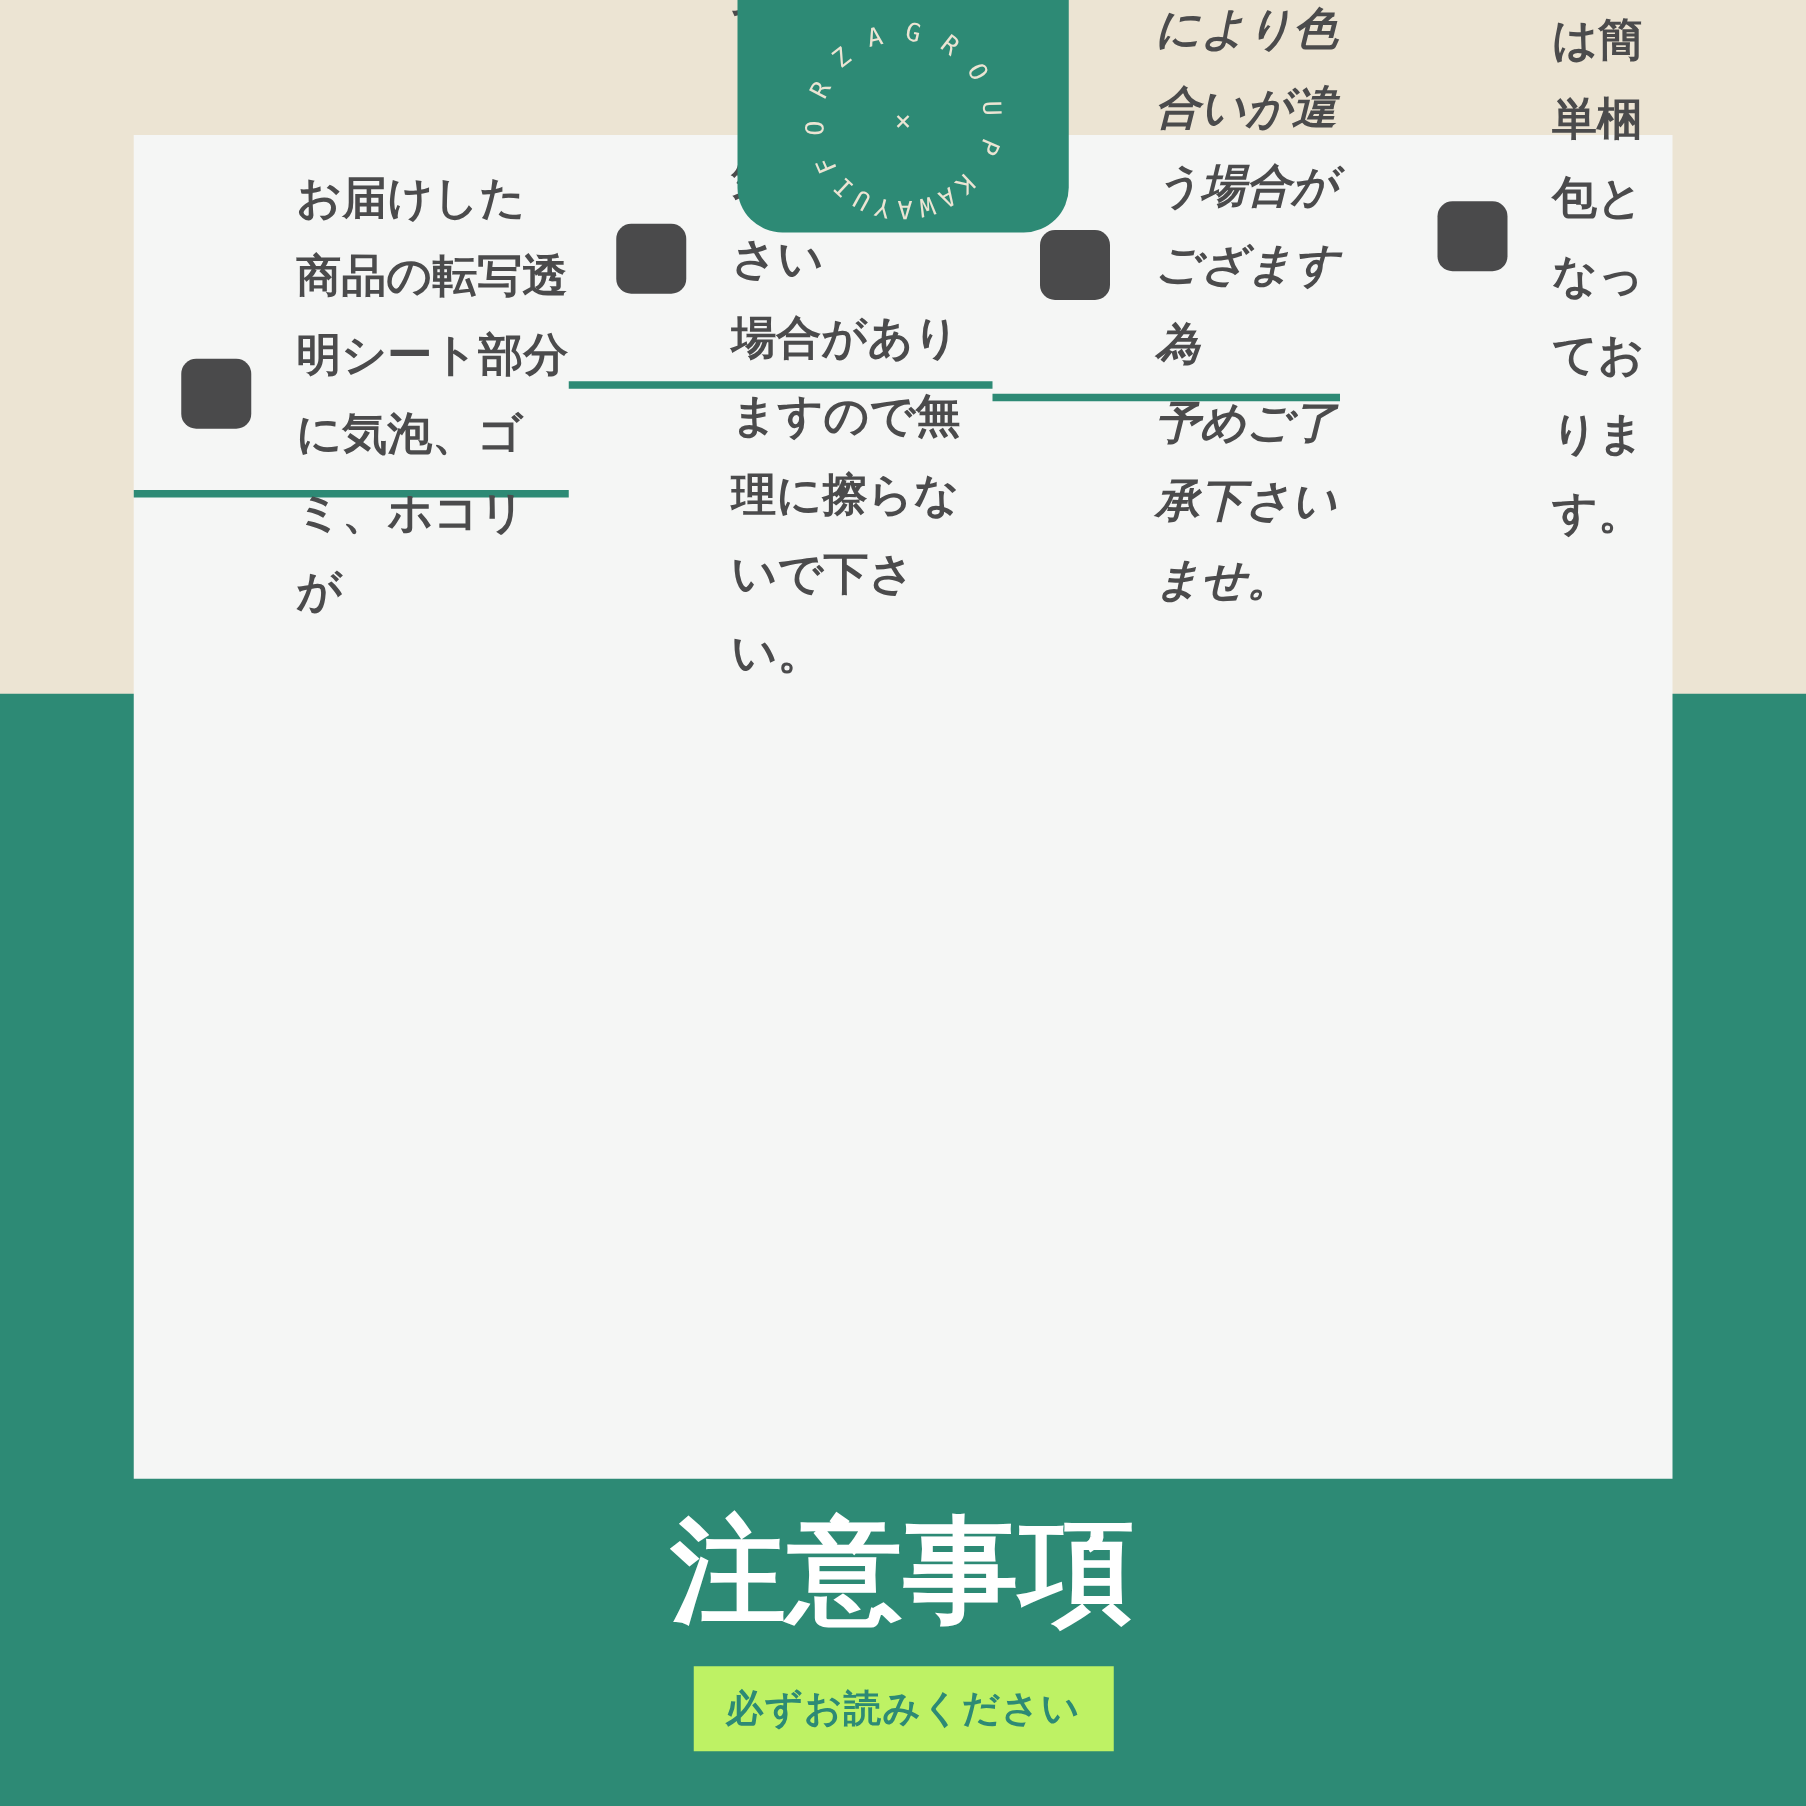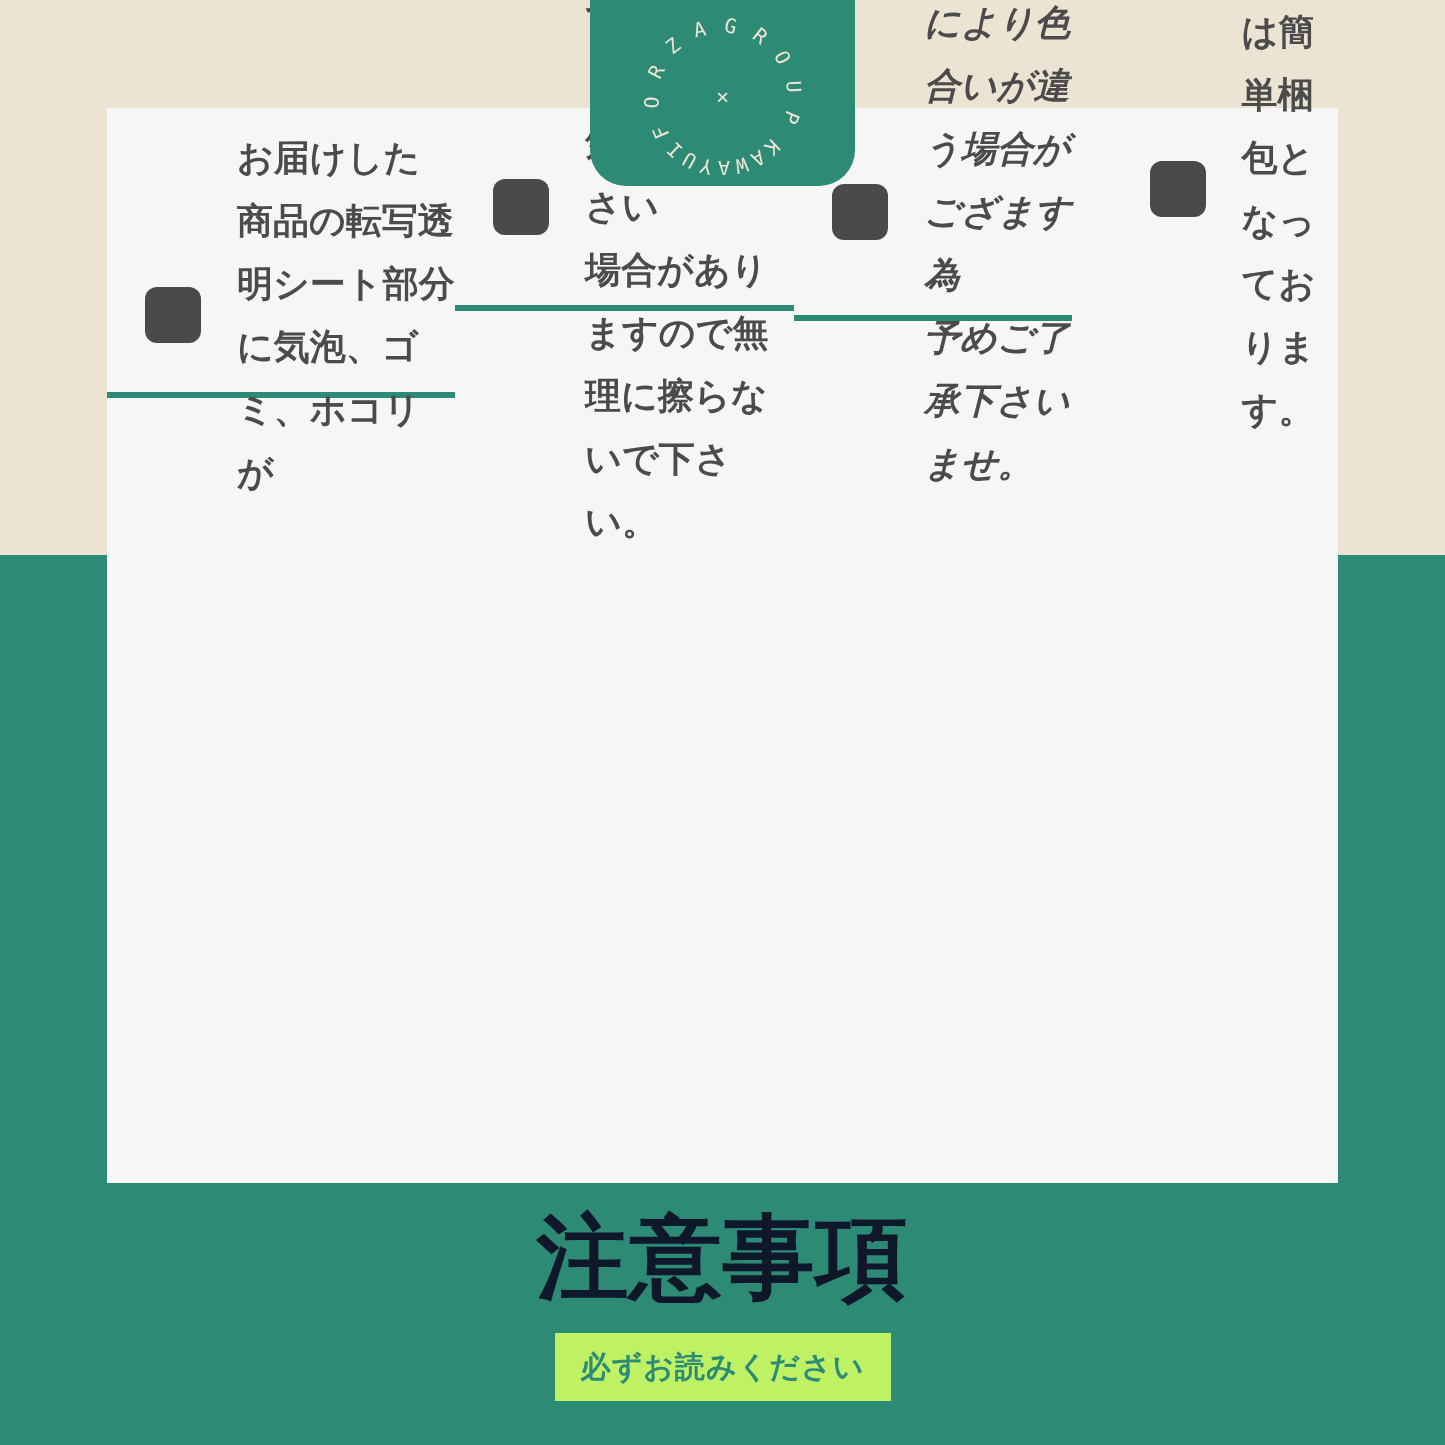--- a/index.html
+++ b/index.html
@@ -69,21 +69,21 @@
     font-family: "DejaVu Sans Mono", monospace;
     font-size: 22px;
   }
   
   .footer-title {
     position: absolute; left: 0; top: 1200px;
     width: 1445px;
     text-align: center;
     font-size: 92px;
     font-weight: 700;
-    color: #0f172a;
+    color: #ffffff;
     letter-spacing: 1px;
     line-height: 1.25;
   }
   .footer-plate {
     position: absolute; top: 1333px; left: 50%;
     transform: translateX(-50%);
     width: 336px; height: 68px;
     background: #bef264;
     display: flex; align-items: center; justify-content: center;
   }

